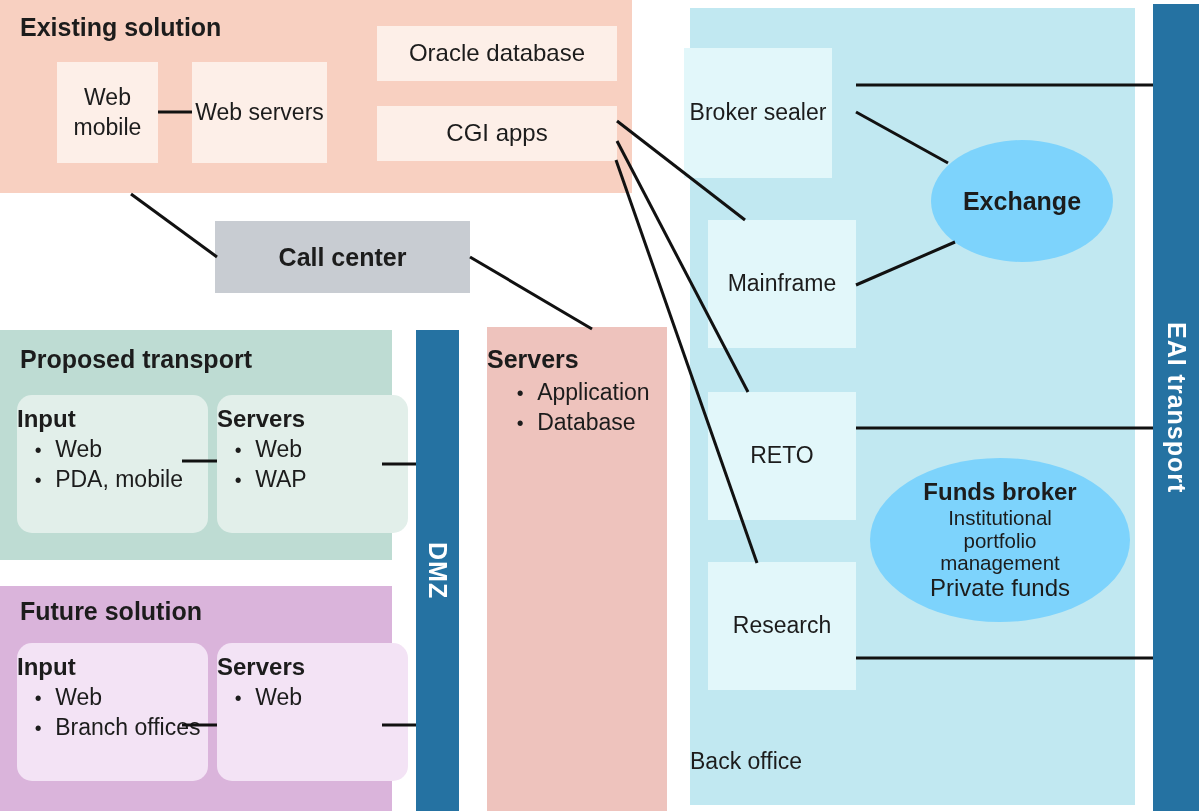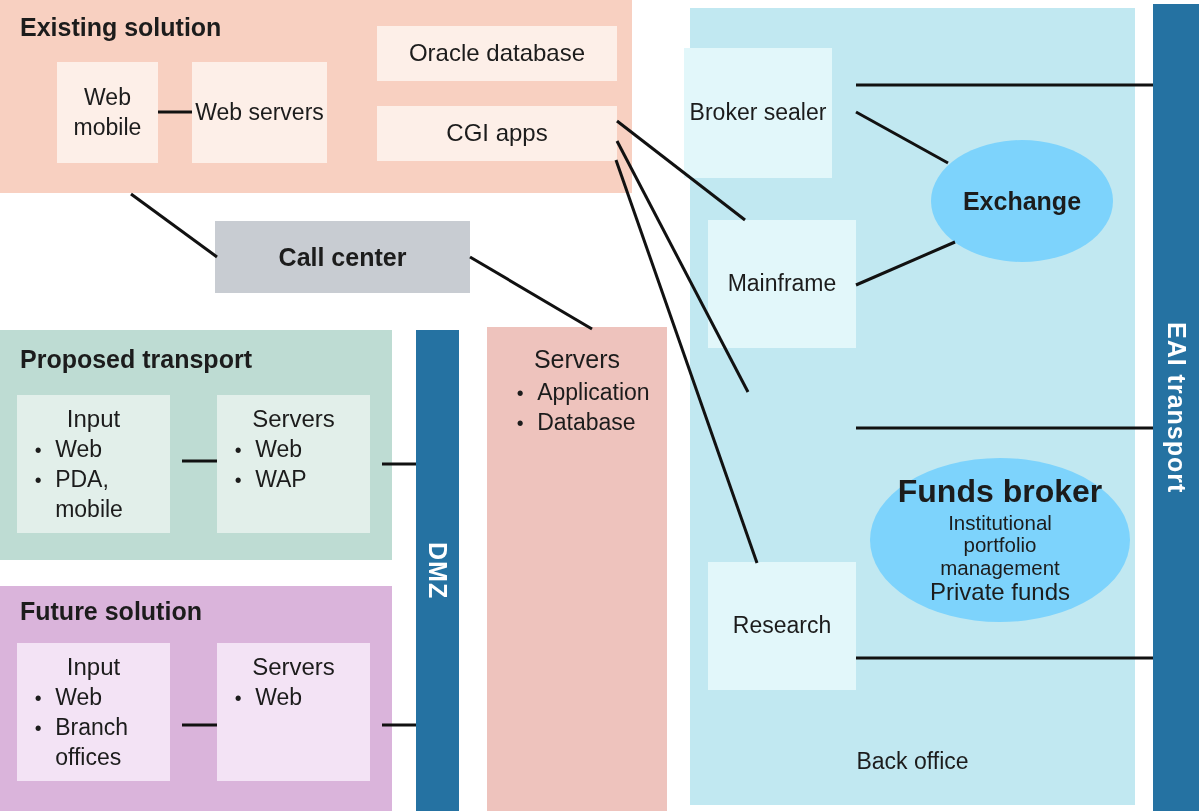--- a/index.html
+++ b/index.html
@@ -25,48 +25,48 @@
   
   .call-center{left:215px;top:221px;width:255px;height:72px;background:#c8ccd2;
     font-weight:bold;font-size:25px;}
   
   .proposed{left:0;top:330px;width:392px;height:230px;background:#bedcd3;}
   .teal-box{background:#e2efea;}
   
   .future{left:0;top:586px;width:392px;height:225px;background:#dab4db;padding-left:20px;}
   .purple-box{background:#f3e3f5;}
   
-  .io-box{width:153px;height:138px;padding-top:8px;font-size:23px;}
-  .io-title{font-weight:normal;font-size:24px;text-align:center;margin:2px 0 2px 0;}
+  .io-box{width:191px;height:138px;padding-top:8px;font-size:23px;border-radius:15px;}
+  .io-title{font-weight:bold;font-size:24px;margin:2px 0 2px 0;}
   ul.bullets{list-style:none;margin:2px 0 0 0;padding:0 4px 0 14px;font-size:23px;line-height:1.3;}
   ul.bullets li{padding-left:1.05em;}
   ul.bullets li::before{content:"•";display:inline-block;width:1.05em;margin-left:-1.05em;font-size:0.85em;}
   
   .vbar{background:#2572a2;display:flex;align-items:center;justify-content:center;}
   .vbar span{
     writing-mode:vertical-rl;
     color:#ffffff;font-weight:bold;font-size:25px;letter-spacing:1px;
     white-space:nowrap;
   }
   .dmz-bar{left:416px;top:330px;width:43px;height:481px;}
   .eai-bar{left:1153px;top:4px;width:46px;height:807px;}
   
   .pink-servers{left:487px;top:327px;width:180px;height:484px;background:#eec3bd;padding-top:16px;}
   .pink-servers .io-title{font-size:25px;margin-bottom:4px;}
   .pink-servers ul.bullets{padding-left:26px;font-size:23px;}
   
   .backoffice{left:690px;top:8px;width:445px;height:797px;background:#c1e8f1;}
   .cyan-box{background:#e2f7fa;width:148px;height:128px;}
-  .bo-label{left:690px;top:748px;width:445px;text-align:center;font-size:23px;}
+  .bo-label{left:690px;top:748px;width:445px;font-size:23px;}
   
   .ellipse{background:#7dd3fc;border-radius:50%;}
   .exchange{left:931px;top:140px;width:182px;height:122px;font-weight:bold;font-size:25px;}
   .funds{left:870px;top:458px;width:260px;height:164px;display:flex;flex-direction:column;
     align-items:center;justify-content:center;text-align:center;}
-  .funds-title{font-weight:bold;font-size:32px;line-height:1.1;margin-bottom:2px;}
+  .funds-title{font-weight:bold;font-size:24px;line-height:1.1;margin-bottom:2px;}
   .funds-desc{font-size:20.5px;line-height:1.1;width:160px;}
   .funds-desc2{font-size:24px;line-height:1.1;}
   
   #lines{position:absolute;left:0;top:0;width:1199px;height:811px;pointer-events:none;z-index:10;}
   #lines line{stroke:#111111;stroke-width:3;}
 </style>
 </head>
 <body>
 
 <div id="canvas">
@@ -124,20 +124,21 @@
     <div class="io-title">Servers</div>
     <ul class="bullets">
         <li>Application</li>
         <li>Database</li>
       </ul>
   </div>
 
   <div class="abs backoffice"></div>
   <div class="abs cyan-box centered" style="left:684px;top:48px;height:130px;">Broker sealer</div>
   <div class="abs cyan-box centered" style="left:708px;top:220px;">Mainframe</div>
+  <div class="abs cyan-box centered" style="left:708px;top:392px;">RETO</div>
   <div class="abs cyan-box centered" style="left:708px;top:562px;">Research</div>
 
   <div class="abs ellipse exchange centered">Exchange</div>
 
   <div class="abs ellipse funds">
     <div class="funds-title">Funds broker</div>
     <div class="funds-desc">Institutional portfolio management</div>
     <div class="funds-desc2">Private funds</div>
   </div>
 

